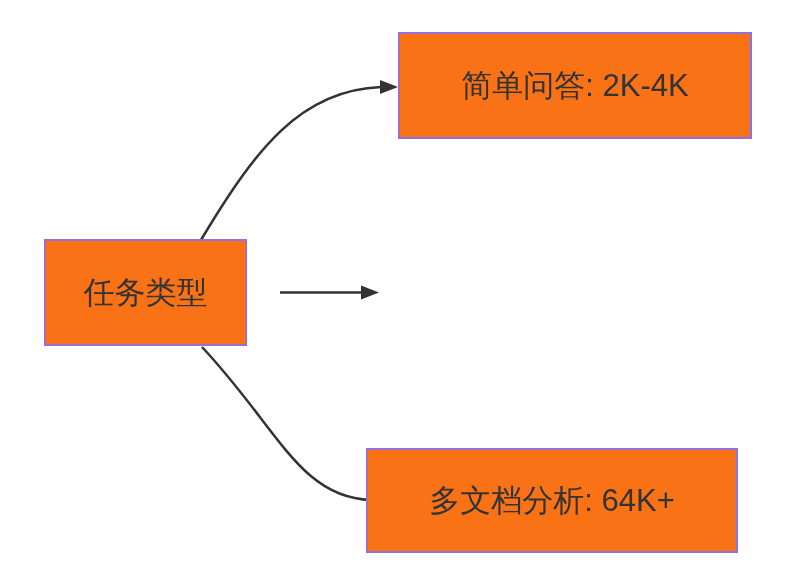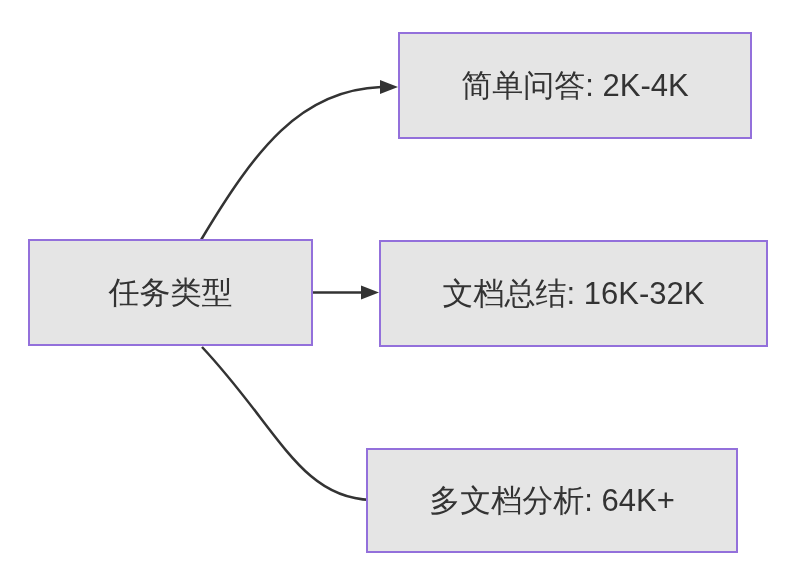--- a/index.html
+++ b/index.html
@@ -18,32 +18,32 @@
   .edges-layer {
     position: absolute;
     left: 0;
     top: 0;
     width: 787px;
     height: 572px;
   }
   .node {
     position: absolute;
     box-sizing: border-box;
-    background: #e5e5e5;
+    background: #f97316;
     border: 2.5px solid #9370DB;
     color: #333333;
     font-size: 31px;
     line-height: 1;
     display: flex;
     align-items: center;
     justify-content: center;
     text-align: center;
     white-space: nowrap;
   }
-  .node-root    { left: 28px;  top: 239px; width: 285px; height: 107px; }
+  .node-root    { left: 44px;  top: 239px; width: 203px; height: 107px; }
   .node-simple  { left: 398px; top: 32px;  width: 354px; height: 107px; }
   .node-summary { left: 379px; top: 240px; width: 389px; height: 107px; }
   .node-multi   { left: 366px; top: 448px; width: 372px; height: 105px; }
 </style>
 </head>
 <body>
 
 <div class="canvas">
 
   <svg class="edges-layer" width="787" height="572" viewBox="0 0 787 572" xmlns="http://www.w3.org/2000/svg" aria-hidden="true">
@@ -65,21 +65,18 @@
   </svg>
 
   <div class="node node-root">
     <span>任务类型</span>
   </div>
 
   <div class="node node-simple">
     <span>简单问答: 2K-4K</span>
   </div>
 
-  <div class="node node-summary">
-    <span>文档总结: 16K-32K</span>
-  </div>
 
   <div class="node node-multi">
     <span>多文档分析: 64K+</span>
   </div>
 
 </div>
 
 </body></html>

